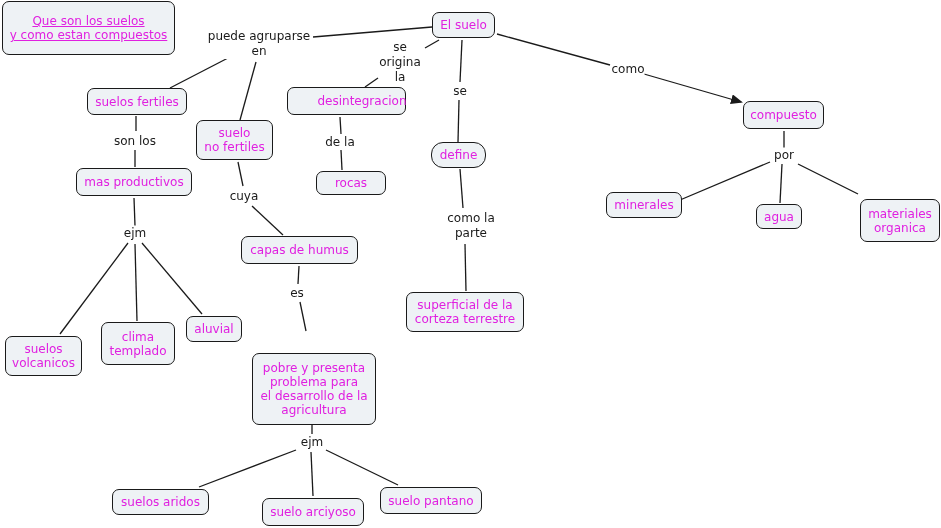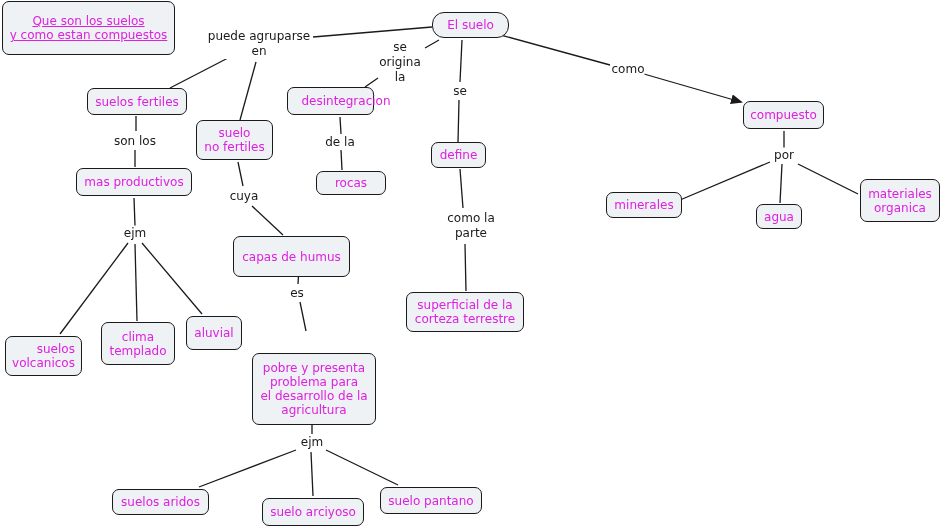--- a/index.html
+++ b/index.html
@@ -65,41 +65,41 @@
 
     <line x1="312" y1="406" x2="312" y2="434"></line>
     <line x1="296" y1="450" x2="199" y2="487"></line>
     <line x1="311" y1="452" x2="313" y2="496"></line>
     <line x1="326" y1="450" x2="398" y2="485"></line>
   </g>
 </svg>
 
 <div class="node" style="left:2px;top:1px;width:173px;height:54px;text-decoration:underline;">Que son los suelos
 y como estan compuestos</div>
-<div class="node" style="left:432px;top:12px;width:77px;height:26px;border-radius:12px;">El suelo</div>
+<div class="node" style="left:432px;top:12px;width:63px;height:26px;">El suelo</div>
 <div class="node" style="left:87px;top:88px;width:100px;height:27px;">suelos fertiles</div>
 <div class="node" style="left:196px;top:120px;width:77px;height:40px;">suelo
 no fertiles</div>
-<div class="node" style="left:287px;top:87px;width:87px;height:28px;padding-left:31px;">desintegracion</div>
+<div class="node" style="left:287px;top:87px;width:119px;height:28px;padding-left:31px;">desintegracion</div>
 <div class="node" style="left:316px;top:171px;width:70px;height:24px;">rocas</div>
-<div class="node" style="left:431px;top:142px;width:55px;height:26px;">define</div>
+<div class="node" style="left:431px;top:142px;width:55px;height:26px;border-radius:12px;">define</div>
 <div class="node" style="left:406px;top:292px;width:118px;height:40px;">superficial de la
 corteza terrestre</div>
 <div class="node" style="left:743px;top:101px;width:81px;height:28px;">compuesto</div>
 <div class="node" style="left:606px;top:192px;width:76px;height:26px;text-align:center;">minerales</div>
 <div class="node" style="left:756px;top:204px;width:46px;height:25px;">agua</div>
-<div class="node" style="left:860px;top:179px;width:80px;height:43px;">materiales
+<div class="node" style="left:860px;top:199px;width:80px;height:43px;">materiales
 organica</div>
 <div class="node" style="left:76px;top:168px;width:116px;height:28px;">mas productivos</div>
-<div class="node" style="left:5px;top:336px;width:77px;height:40px;text-align:right;">suelos
+<div class="node" style="left:5px;top:336px;width:77px;height:40px;">suelos
 volcanicos</div>
 <div class="node" style="left:101px;top:322px;width:74px;height:43px;">clima
 templado</div>
-<div class="node" style="left:186px;top:316px;width:56px;height:34px;text-align:center;">aluvial</div>
-<div class="node" style="left:233px;top:236px;width:117px;height:41px;">capas de humus</div>
+<div class="node" style="left:186px;top:316px;width:56px;height:26px;text-align:center;">aluvial</div>
+<div class="node" style="left:241px;top:236px;width:117px;height:28px;">capas de humus</div>
 <div class="node" style="left:252px;top:333px;width:124px;height:72px;margin-top:20px;">pobre y presenta
 problema para
 el desarrollo de la
 agricultura</div>
 <div class="node" style="left:112px;top:489px;width:97px;height:26px;">suelos aridos</div>
 <div class="node" style="left:262px;top:498px;width:102px;height:28px;">suelo arciyoso</div>
 <div class="node" style="left:380px;top:487px;width:102px;height:27px;">suelo pantano</div>
 
 <div class="link-label" style="left:259px;top:44px;">puede agruparse
 en</div>

